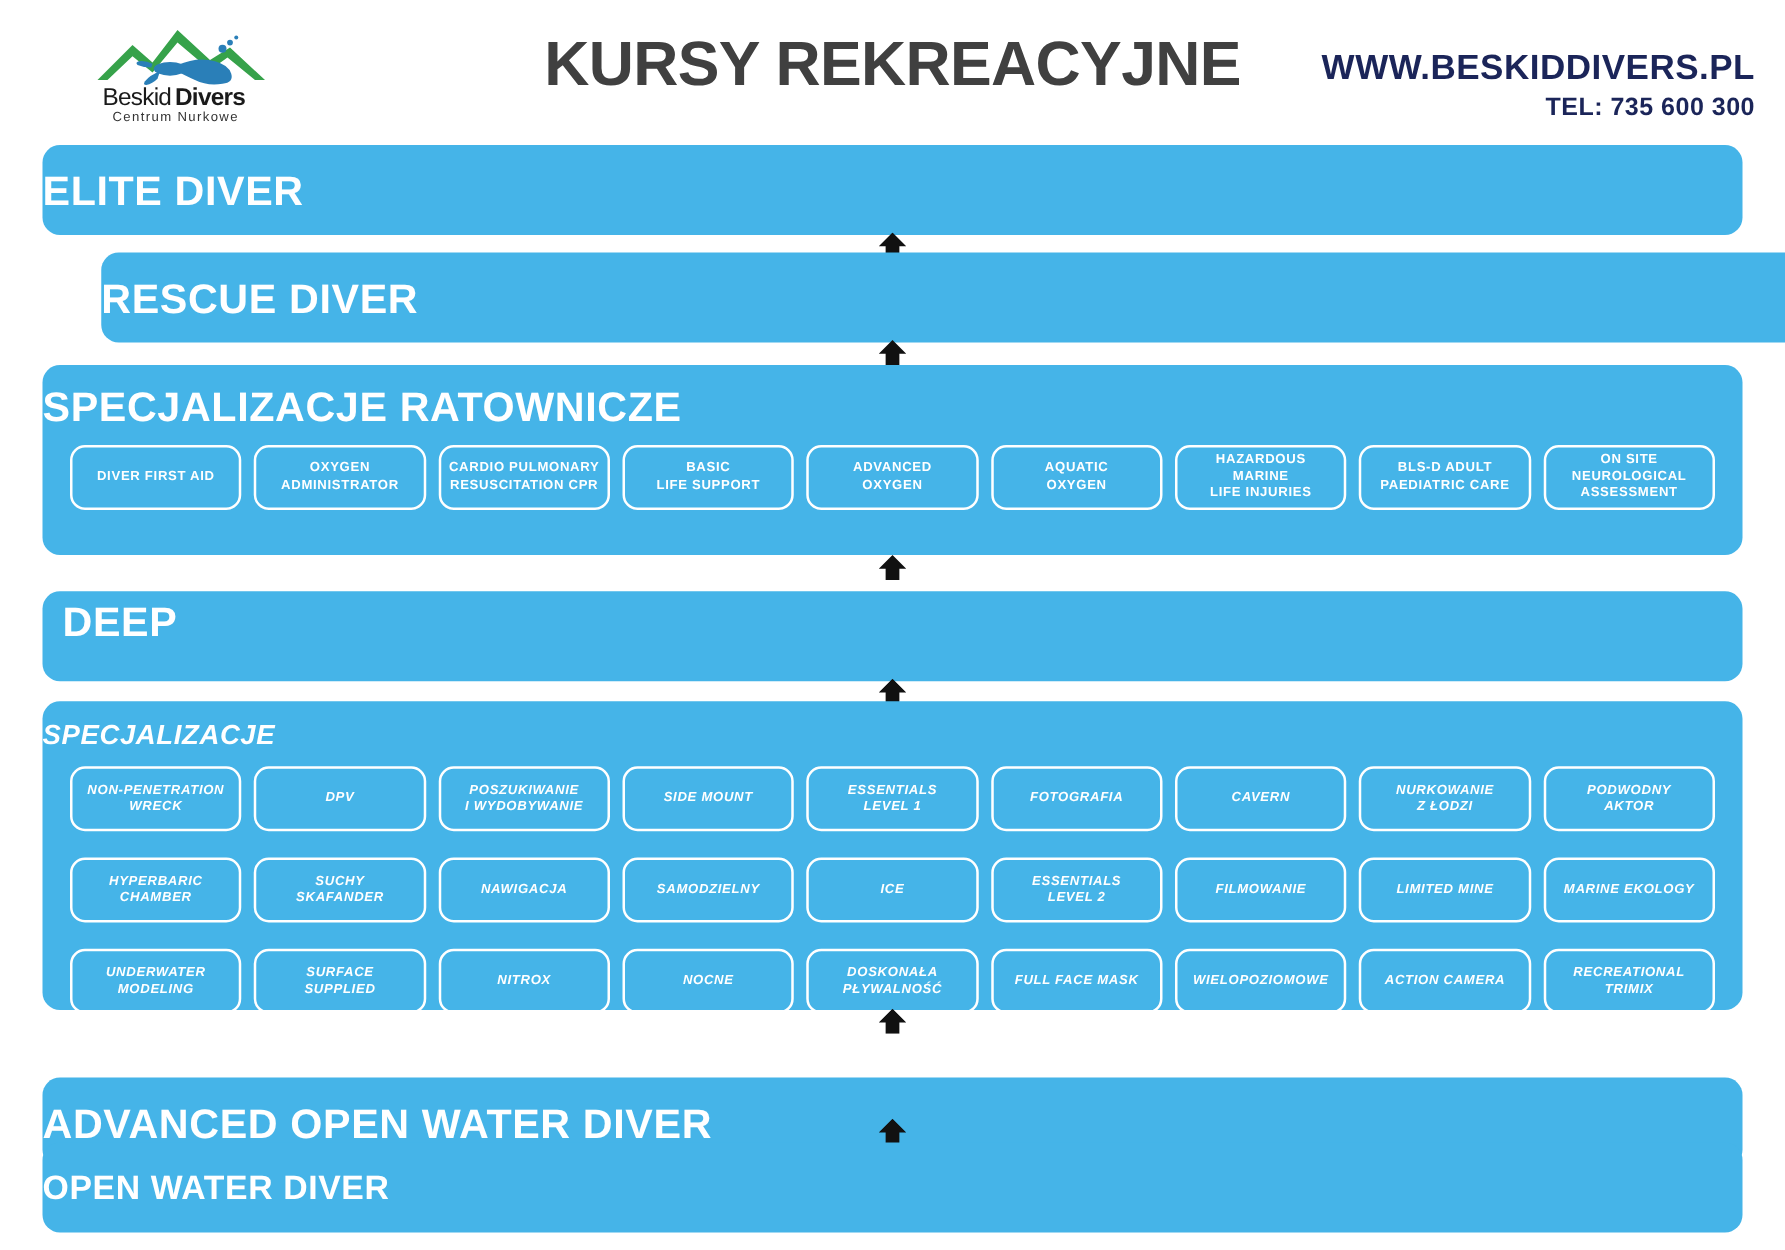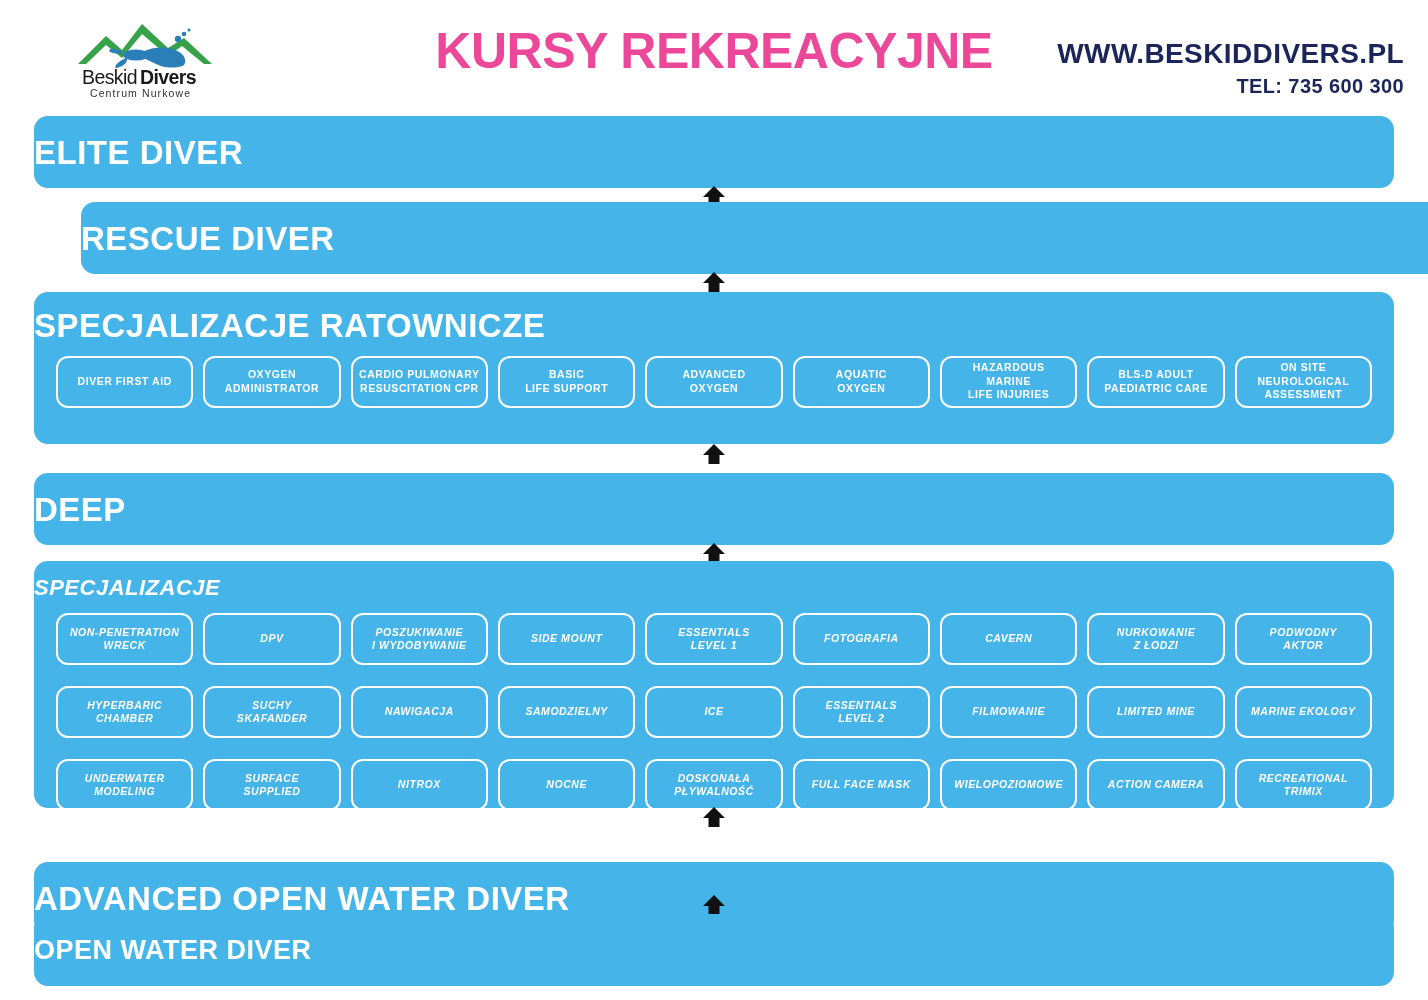--- a/index.html
+++ b/index.html
@@ -38,21 +38,21 @@
 
   #main-title {
     position: absolute;
     left: 0;
     top: 26px;
     width: 1428px;
     text-align: center;
     font-size: 50px;
     font-weight: 700;
     letter-spacing: -0.5px;
-    color: #ec4899;
+    color: #404040;
     line-height: 1.0;
     font-family: "Liberation Sans", sans-serif;
   }
 
   #contact {
     position: absolute;
     right: 24px;
     top: 36px;
     text-align: right;
     color: #1b2559;
@@ -89,21 +89,21 @@
   #band-elite   { top: 116px;  height: 72px;  }
   #band-rescue  { top: 202px;  height: 72px; margin-left: 47px;  }
   #band-resspec { top: 292px;  height: 152px; }
   #band-deep    { top: 473px;  height: 72px;  }
   #band-spec    { top: 561px;  height: 247px; font-style: italic; }
   #band-aowd    { top: 827px;  height: 72px; margin-top: 35px;  }
   #band-owd     { top: 914px;  height: 72px;  }
 
   #band-elite   .band-title { margin-top: 20px; }
   #band-rescue  .band-title { margin-top: 20px; }
-  #band-deep    .band-title { margin-top: 20px; }
+  #band-deep    .band-title { margin-top: 8px; padding-left: 16px; }
   #band-aowd    .band-title { margin-top: 20px; }
   #band-owd     .band-title { margin-top: 22px; }
   #band-resspec .band-title { margin-top: 17px; }
   #band-spec    .band-title { margin-top: 15px; }
 
   
   .arrow {
     position: absolute;
     left: 0;
     width: 1428px;

